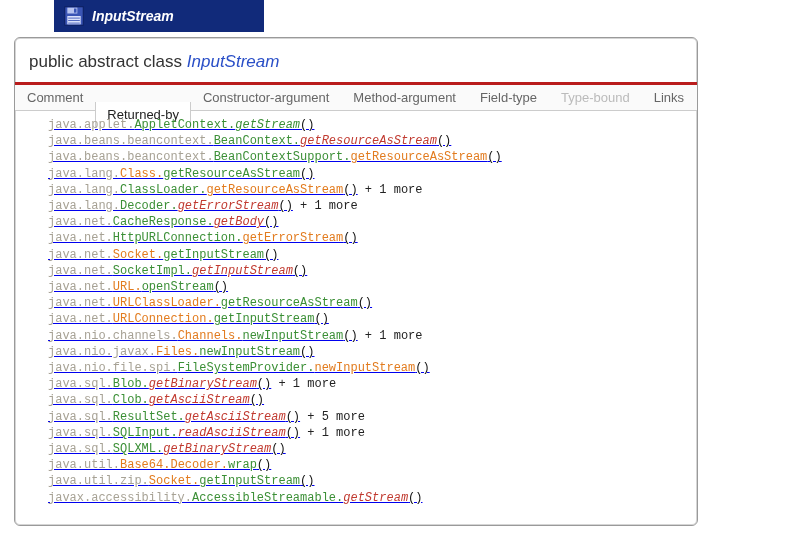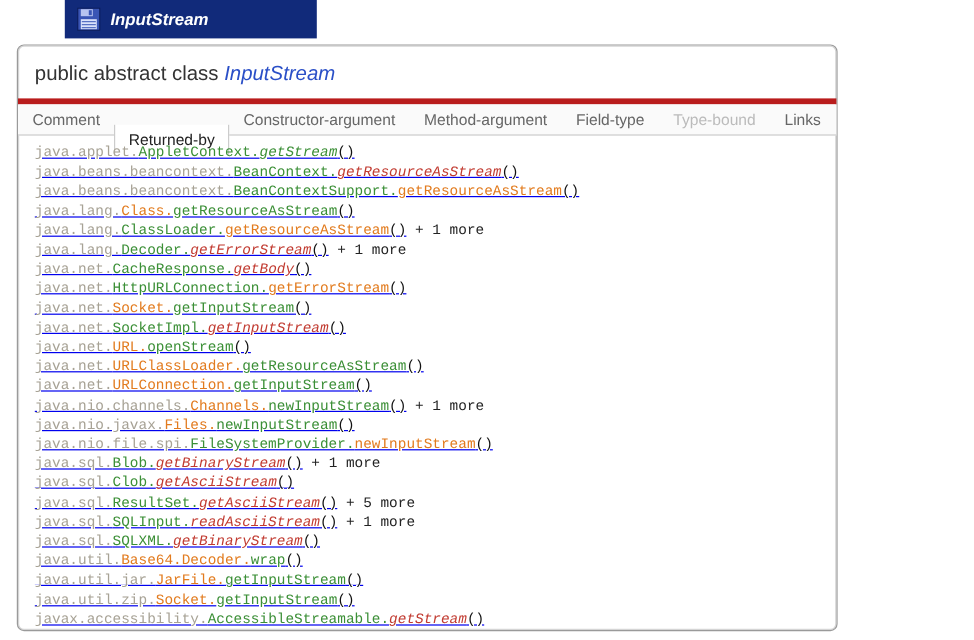--- a/index.html
+++ b/index.html
@@ -40,21 +40,21 @@
     border: 1px solid #9a9a9a;
     border-radius: 6px;
     box-shadow: 0 0 0 1px #d5d5d5 inset;
     display: flex;
     flex-direction: column;
   }
   .header {
     padding: 14px 14px 10px 14px;
     font-size: 17px;
     color: #333;
-    border-bottom: 5px solid #b91c1c;
+    border-bottom: 3px solid #b91c1c;
   }
   .header .cls-name {
     color: #2a4fc7;
     font-style: italic;
   }
   .tabs-row {
     display: flex;
     align-items: stretch;
     font-size: 13px;
     color: #555;
@@ -88,20 +88,21 @@
     overflow: hidden;
   }
   .list {
     position: absolute;
     inset: 0 10px 0 0;
     overflow-y: auto;
     padding: 6px 4px 6px 14px;
     font-family: "Consolas", "Menlo", "Courier New", monospace;
     font-size: 12px;
     line-height: 16.2px;
+    margin-left: 19px;
   }
   .row {
     white-space: nowrap;
     padding: 0;
   }
   .row a {
     text-decoration: underline;
     text-underline-offset: 1px;
   }
   
@@ -163,18 +164,17 @@
         <div class="row"><a href="#"><span class="s-dim">java.net.</span><span class="s-orange">URLConnection.</span><span class="s-green">getInputStream</span><span class="paren">()</span></a></div>
         <div class="row"><a href="#"><span class="s-dim">java.nio.channels.</span><span class="s-orange">Channels.</span><span class="s-green">newInputStream</span><span class="paren">()</span></a><span class="more"> + 1 more</span></div>
         <div class="row"><a href="#"><span class="s-dim">java.nio.javax.</span><span class="s-orange">Files.</span><span class="s-green">newInputStream</span><span class="paren">()</span></a></div>
         <div class="row"><a href="#"><span class="s-dim">java.nio.file.spi.</span><span class="s-green">FileSystemProvider.</span><span class="s-orange">newInputStream</span><span class="paren">()</span></a></div>
         <div class="row"><a href="#"><span class="s-dim">java.sql.</span><span class="s-green">Blob.</span><span class="s-red">getBinaryStream</span><span class="paren">()</span></a><span class="more"> + 1 more</span></div>
         <div class="row"><a href="#"><span class="s-dim">java.sql.</span><span class="s-green">Clob.</span><span class="s-red">getAsciiStream</span><span class="paren">()</span></a></div>
         <div class="row"><a href="#"><span class="s-dim">java.sql.</span><span class="s-green">ResultSet.</span><span class="s-red">getAsciiStream</span><span class="paren">()</span></a><span class="more"> + 5 more</span></div>
         <div class="row"><a href="#"><span class="s-dim">java.sql.</span><span class="s-green">SQLInput.</span><span class="s-red">readAsciiStream</span><span class="paren">()</span></a><span class="more"> + 1 more</span></div>
         <div class="row"><a href="#"><span class="s-dim">java.sql.</span><span class="s-green">SQLXML.</span><span class="s-red">getBinaryStream</span><span class="paren">()</span></a></div>
         <div class="row"><a href="#"><span class="s-dim">java.util.</span><span class="s-orange">Base64.Decoder.</span><span class="s-green">wrap</span><span class="paren">()</span></a></div>
-        <div class="row"><a href="#"><span class="s-dim">java.util.jar.</span><span class="s-orange">JarFile.</span><span class="s-green">getInputStream</span><span class="paren">()</span></a></div>
         <div class="row"><a href="#"><span class="s-dim">java.util.zip.</span><span class="s-orange">Socket.</span><span class="s-green">getInputStream</span><span class="paren">()</span></a></div>
         <div class="row"><a href="#"><span class="s-dim">javax.accessibility.</span><span class="s-green">AccessibleStreamable.</span><span class="s-red">getStream</span><span class="paren">()</span></a></div>
       </div>
   </div>
 </div>
 
 </body></html>

